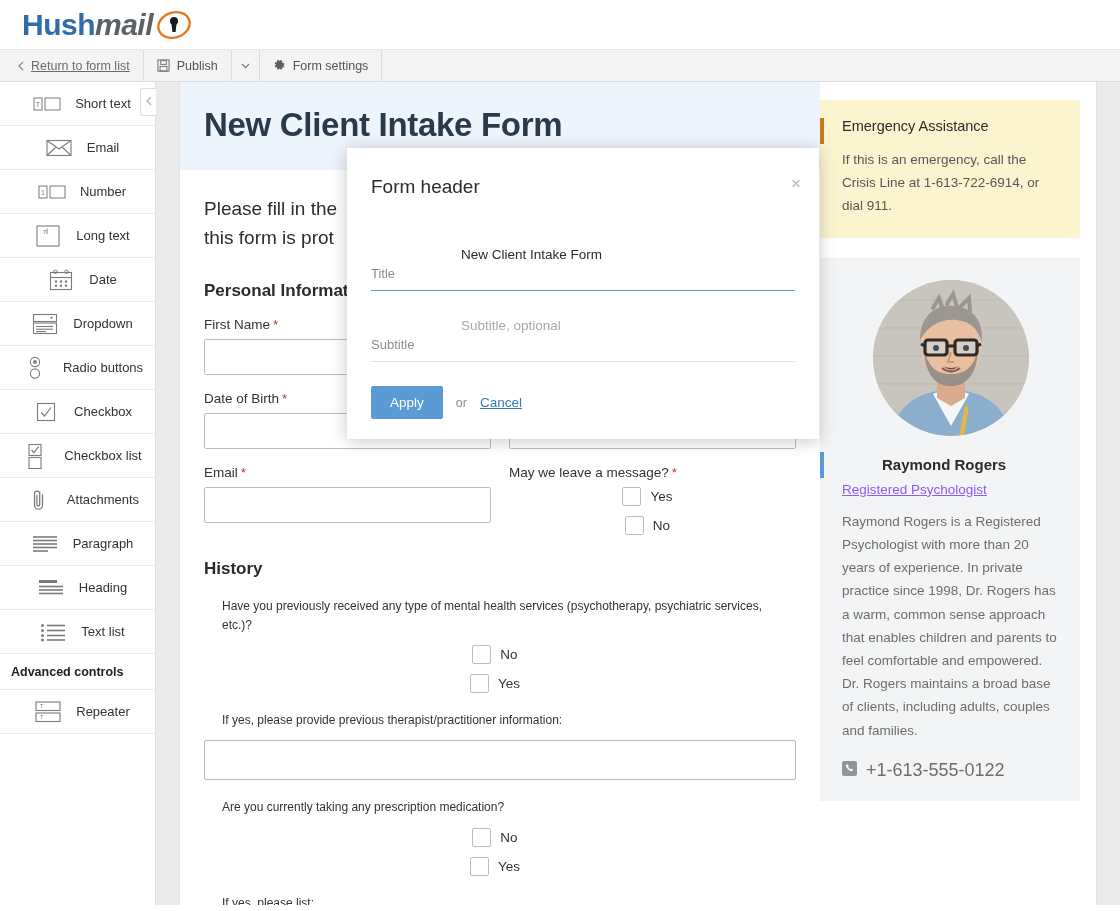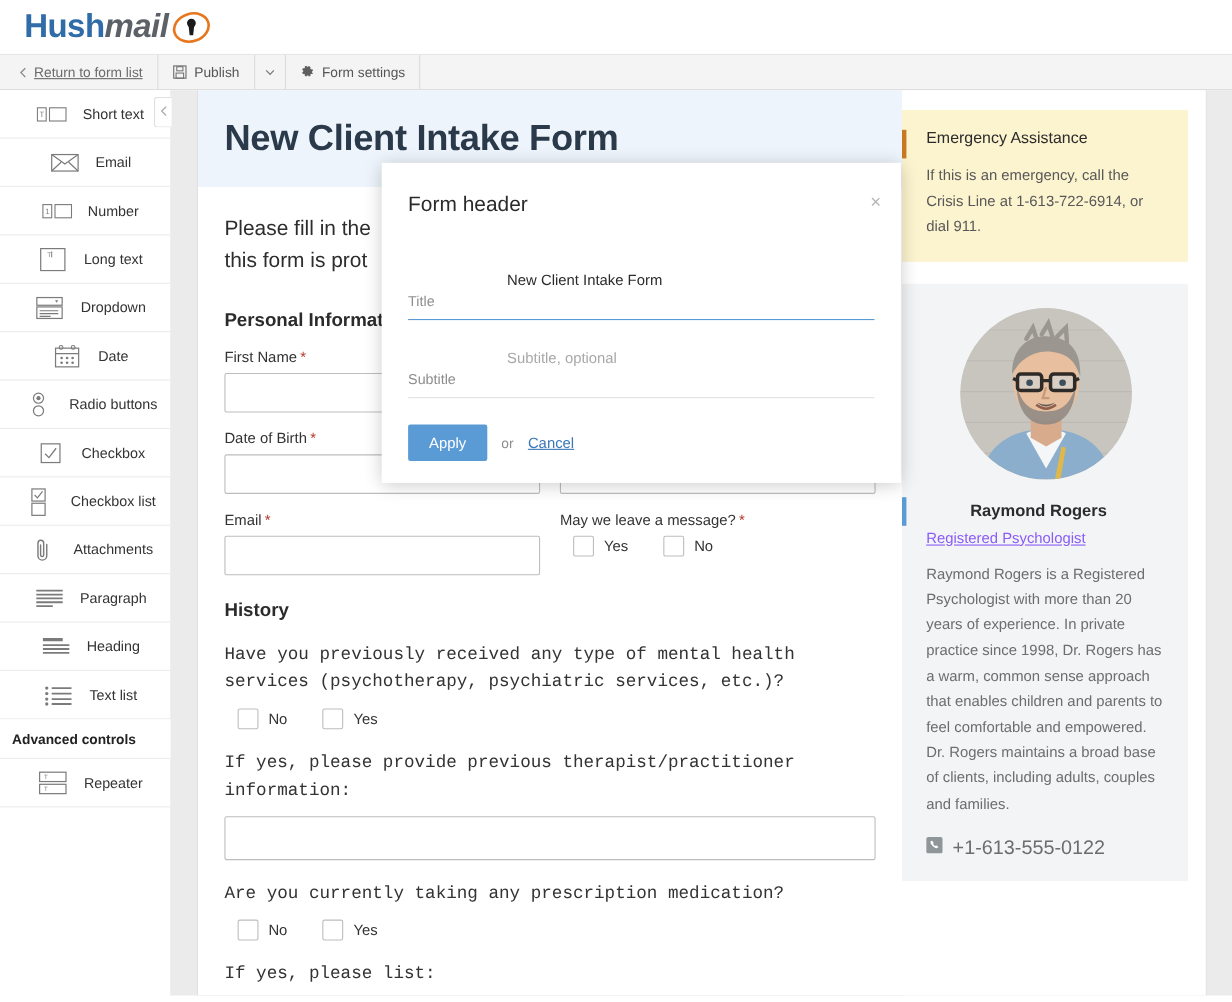--- a/index.html
+++ b/index.html
@@ -123,22 +123,22 @@
   .fsec { padding: 0 24px; }
   .sec-head { font-size: 17px; font-weight: bold; color: #2b2b2b; margin: 22px 0 16px; }
   .row { display: flex; gap: 18px; margin-bottom: 16px; }
   .fld { flex: 1; }
   .lbl { font-size: 13.5px; color: #333; margin-bottom: 7px; display: block; }
   .req { color: #b5392e; margin-left: 3px; }
   .inp {
     width: 100%; height: 36px;
     border: 1px solid #bdbdbd; background: #fff; border-radius: 2px;
   }
-  .q { font-size: 16px; color: #333; line-height: 1.6; margin: 18px 0 10px; font-family: Liberation Mono, monospace; }
-  .cbrow { display: flex; align-items: center; gap: 10px; margin: 4px 0 2px; padding-left: 12px; }
+  .q { font-size: 12px; color: #333; line-height: 1.6; margin: 18px 18px 10px; }
+  .cbrow { display: flex; align-items: center; gap: 10px; margin: 4px 0 2px; padding-left: 12px; flex-direction: column; }
   .cbrow .grp { display: flex; align-items: center; gap: 9px; margin-right: 22px; }
   .cbox {
     width: 19px; height: 19px; border: 1px solid #bdbdbd; background: #fff; border-radius: 2px;
     flex: 0 0 19px; cursor: pointer;
   }
   .cblbl { font-size: 13.5px; color: #333; }
 
   
   .emerg {
     background: #fcf3cf;
@@ -297,48 +297,48 @@
           <rect x="1" y="1" width="22" height="20" fill="none" stroke="#7b7b7b" stroke-width="1.1"></rect>
           <text x="7" y="9" font-size="6" fill="#7b7b7b" font-family="sans-serif">T</text>
           <line x1="11" y1="3.5" x2="11" y2="9" stroke="#7b7b7b" stroke-width="0.9"></line>
         </svg>
       </span>
       <span>Long text</span>
     </div>
 
     <div class="pal-item">
       <span class="pal-ico">
-        <svg width="26" height="22" viewBox="0 0 26 22">
-          <rect x="1.5" y="1.5" width="23" height="7" fill="none" stroke="#7b7b7b" stroke-width="1.1"></rect>
-          <path d="M18 4 L21 4 L19.5 6.2 Z" fill="#7b7b7b"></path>
-          <rect x="1.5" y="10" width="23" height="10.5" fill="none" stroke="#7b7b7b" stroke-width="1.1"></rect>
-          <line x1="4" y1="13.5" x2="21" y2="13.5" stroke="#7b7b7b" stroke-width="1.1"></line>
-          <line x1="4" y1="16.2" x2="21" y2="16.2" stroke="#7b7b7b" stroke-width="1.1"></line>
-          <line x1="4" y1="18.6" x2="14" y2="18.6" stroke="#7b7b7b" stroke-width="1.1"></line>
-        </svg>
-      </span>
-      <span>Dropdown</span>
-    </div>
-
-    <div class="pal-item">
-      <span class="pal-ico">
         <svg width="24" height="22" viewBox="0 0 24 22">
           <rect x="1.5" y="3.5" width="21" height="17" fill="none" stroke="#7b7b7b" stroke-width="1.1"></rect>
           <line x1="1.5" y1="8.5" x2="22.5" y2="8.5" stroke="#7b7b7b" stroke-width="1.1"></line>
           <circle cx="6.5" cy="2.8" r="1.7" fill="none" stroke="#7b7b7b" stroke-width="1"></circle>
           <circle cx="17.5" cy="2.8" r="1.7" fill="none" stroke="#7b7b7b" stroke-width="1"></circle>
           <circle cx="7" cy="12.5" r="1.2" fill="#7b7b7b"></circle>
             <circle cx="12" cy="12.5" r="1.2" fill="#7b7b7b"></circle>
             <circle cx="17" cy="12.5" r="1.2" fill="#7b7b7b"></circle>
           <circle cx="7" cy="16.8" r="1.2" fill="#7b7b7b"></circle>
             <circle cx="12" cy="16.8" r="1.2" fill="#7b7b7b"></circle>
             <circle cx="17" cy="16.8" r="1.2" fill="#7b7b7b"></circle>
         </svg>
       </span>
       <span>Date</span>
+    </div>
+
+    <div class="pal-item">
+      <span class="pal-ico">
+        <svg width="26" height="22" viewBox="0 0 26 22">
+          <rect x="1.5" y="1.5" width="23" height="7" fill="none" stroke="#7b7b7b" stroke-width="1.1"></rect>
+          <path d="M18 4 L21 4 L19.5 6.2 Z" fill="#7b7b7b"></path>
+          <rect x="1.5" y="10" width="23" height="10.5" fill="none" stroke="#7b7b7b" stroke-width="1.1"></rect>
+          <line x1="4" y1="13.5" x2="21" y2="13.5" stroke="#7b7b7b" stroke-width="1.1"></line>
+          <line x1="4" y1="16.2" x2="21" y2="16.2" stroke="#7b7b7b" stroke-width="1.1"></line>
+          <line x1="4" y1="18.6" x2="14" y2="18.6" stroke="#7b7b7b" stroke-width="1.1"></line>
+        </svg>
+      </span>
+      <span>Dropdown</span>
     </div>
 
     <div class="pal-item">
       <span class="pal-ico">
         <svg width="20" height="24" viewBox="0 0 20 24">
           <circle cx="10" cy="6" r="4.6" fill="none" stroke="#7b7b7b" stroke-width="1.1"></circle>
           <circle cx="10" cy="6" r="1.9" fill="#7b7b7b"></circle>
           <circle cx="10" cy="17.5" r="4.6" fill="none" stroke="#7b7b7b" stroke-width="1.1"></circle>
         </svg>
       </span>

